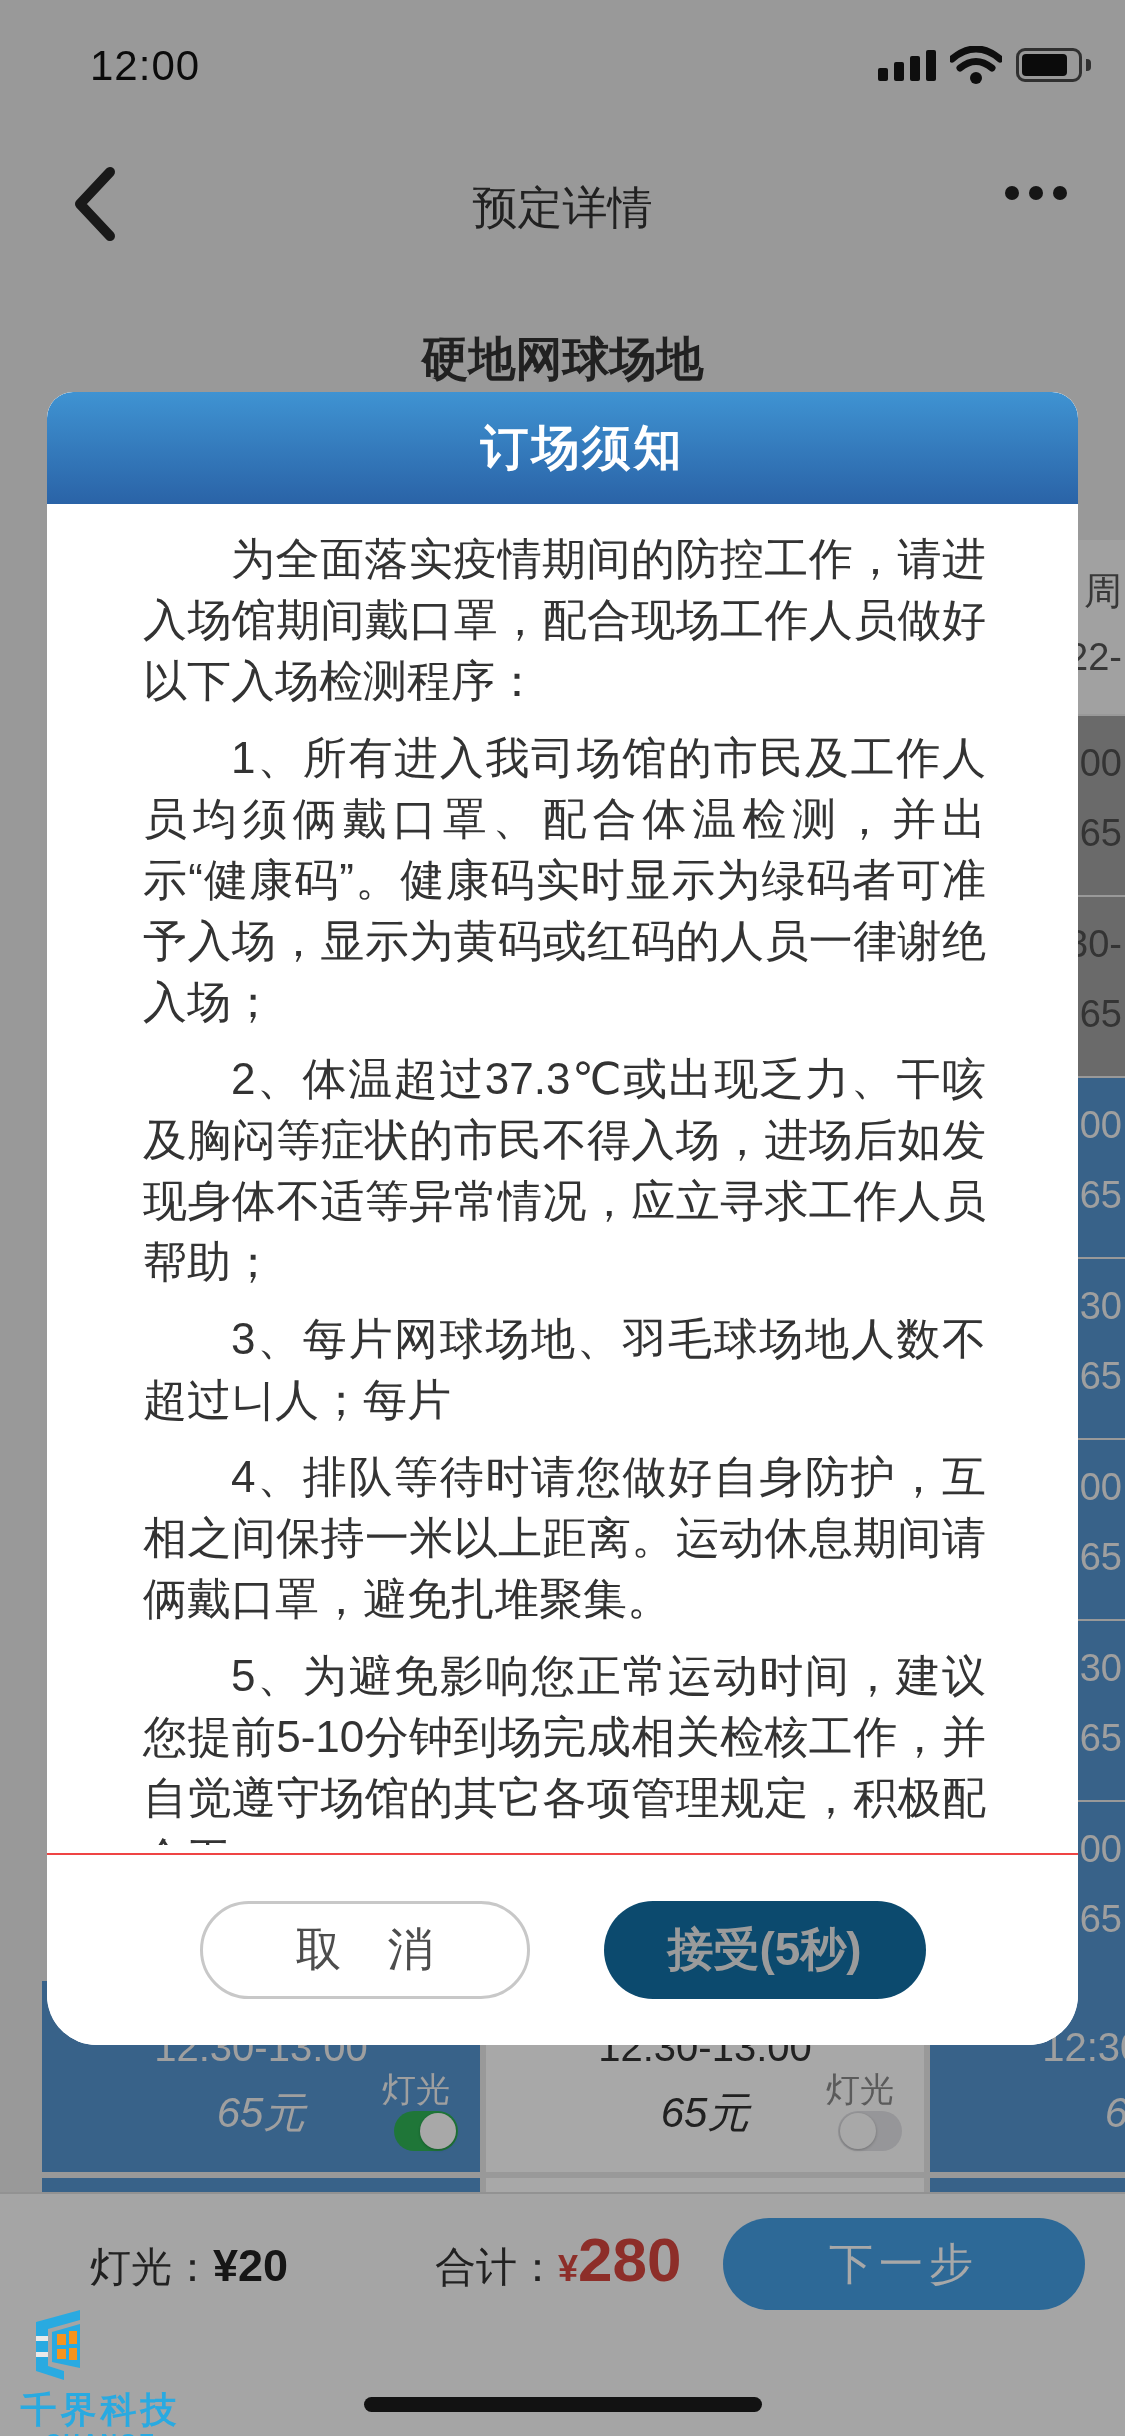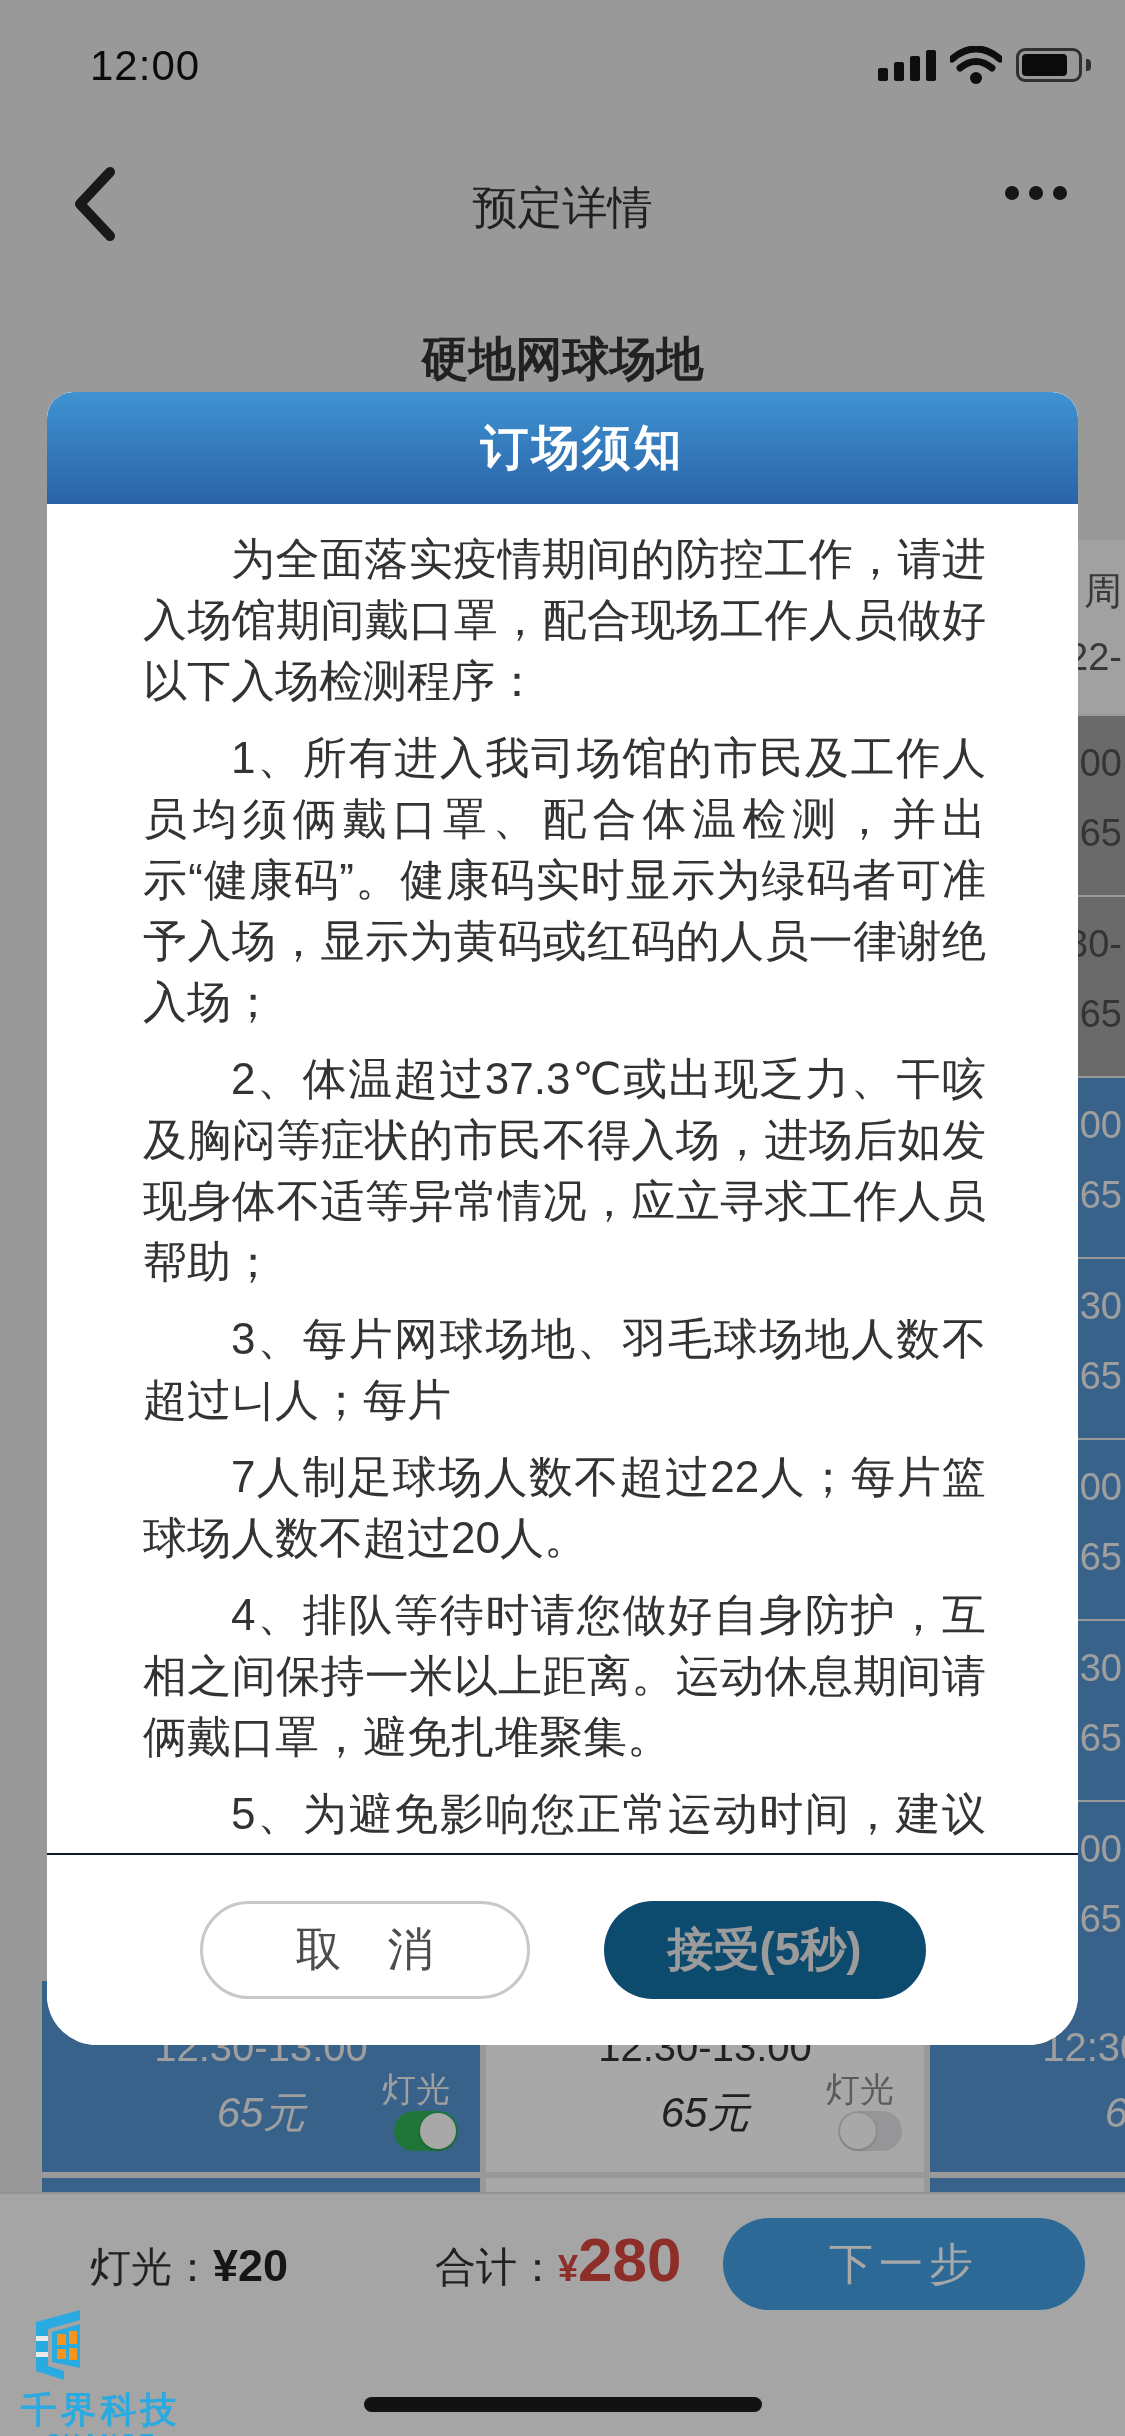--- a/index.html
+++ b/index.html
@@ -61,21 +61,21 @@
 
   
   .dim{left:0;top:0;width:1125px;height:2436px;background:rgba(0,0,0,0.34);}
 
   
   .modal{left:47px;top:392px;width:1031px;height:1653px;background:#fff;border-radius:26px 26px 50px 50px;overflow:hidden;}
   .modal-header{position:absolute;left:0;top:0;width:100%;height:112px;background:linear-gradient(180deg,#3f93d2 0%,#2a63a7 100%);border-radius:26px 26px 0 0;padding-left:40px;}
   .modal-header span{display:block;text-align:center;line-height:112px;font-size:48px;font-weight:bold;color:#fff;letter-spacing:3px;}
   .modal-body{position:absolute;left:0;top:112px;width:100%;height:1341px;padding:24px 92px 0 96px;overflow:hidden;color:#333;font-size:44px;line-height:61px;}
   .modal-body p{margin:0 0 16px 0;text-indent:2em;text-align:justify;}
-  .modal-footer{position:absolute;left:0;top:1461px;width:100%;height:192px;border-top:2px solid #0f172a;display:flex;align-items:center;justify-content:center;gap:74px;background:#fff;}
+  .modal-footer{position:absolute;left:0;top:1461px;width:100%;height:192px;border-top:2px solid #ef4444;display:flex;align-items:center;justify-content:center;gap:74px;background:#fff;}
   .btn-cancel{width:330px;height:98px;background:#fff;border:3px solid #c8c8c8;border-radius:50px;font-size:46px;color:#4d4d4d;}
   .btn-accept{width:322px;height:98px;background:#0c4a6e;border:none;border-radius:50px;font-size:46px;font-weight:bold;color:#9b9b9b;text-align:center;}
 
   
   .wm{left:4px;top:2308px;width:240px;}
   .wm-name{position:absolute;left:4px;top:78px;width:185px;text-align:center;font-size:36px;font-weight:bold;color:#29aae1;letter-spacing:4px;}
   .wm-sub{position:absolute;left:4px;top:122px;width:185px;text-align:center;font-size:23px;font-weight:bold;color:#29aae1;letter-spacing:2px;}
   .home-ind{left:364px;top:2397px;width:398px;height:15px;border-radius:8px;background:#121212;}
 </style>
 </head>
@@ -180,21 +180,20 @@
 
   <div class="abs modal">
     <div class="modal-header">
       <span>订场须知</span>
     </div>
     <div class="modal-body">
       <p>为全面落实疫情期间的防控工作，请进入场馆期间戴口罩，配合现场工作人员做好以下入场检测程序：</p>
       <p>1、所有进入我司场馆的市民及工作人员均须俩戴口罩、配合体温检测，并出示“健康码”。健康码实时显示为绿码者可准予入场，显示为黄码或红码的人员一律谢绝入场；</p>
       <p>2、体温超过37.3℃或出现乏力、干咳及胸闷等症状的市民不得入场，进场后如发现身体不适等异常情况，应立寻求工作人员帮助；</p>
       <p>3、每片网球场地、羽毛球场地人数不超过니人；每片</p>
-      <p>7人制足球场人数不超过22人；每片篮球场人数不超过20人。</p>
       <p>4、排队等待时请您做好自身防护，互相之间保持一米以上距离。运动休息期间请俩戴口罩，避免扎堆聚集。</p>
       <p>5、为避免影响您正常运动时间，建议您提前5-10分钟到场完成相关检核工作，并自觉遵守场馆的其它各项管理规定，积极配合工</p>
     </div>
     <div class="modal-footer">
       <button class="btn-cancel">取　消</button>
       <button class="btn-accept">接受(5秒)</button>
     </div>
   </div>
 
   <div class="abs wm">

